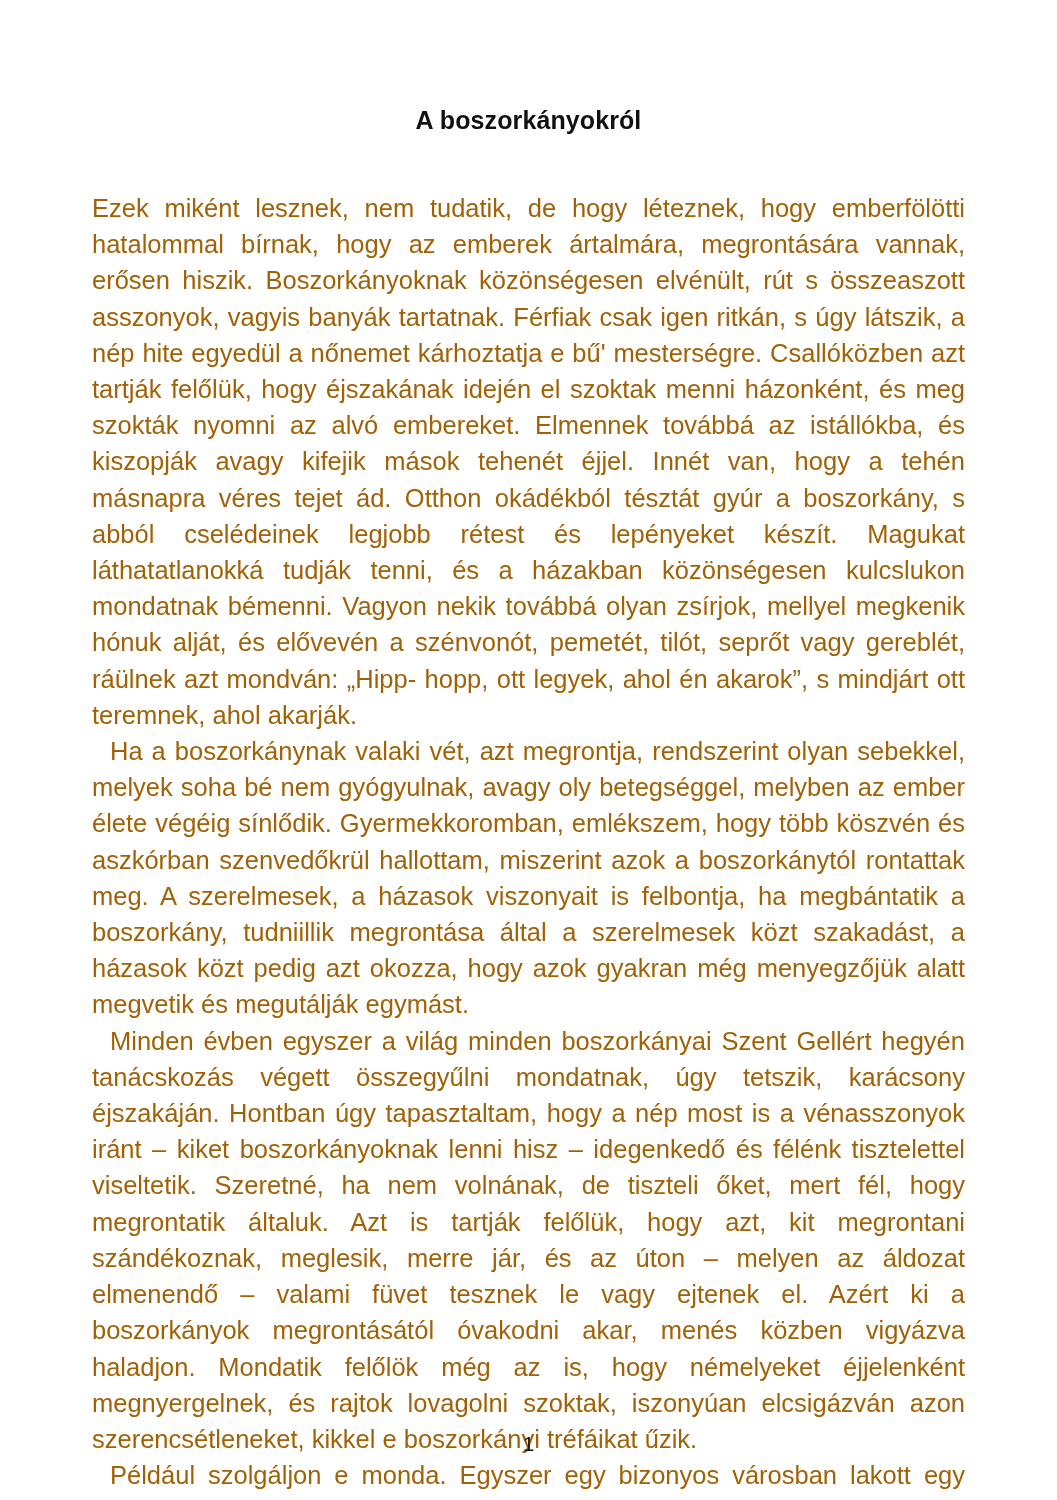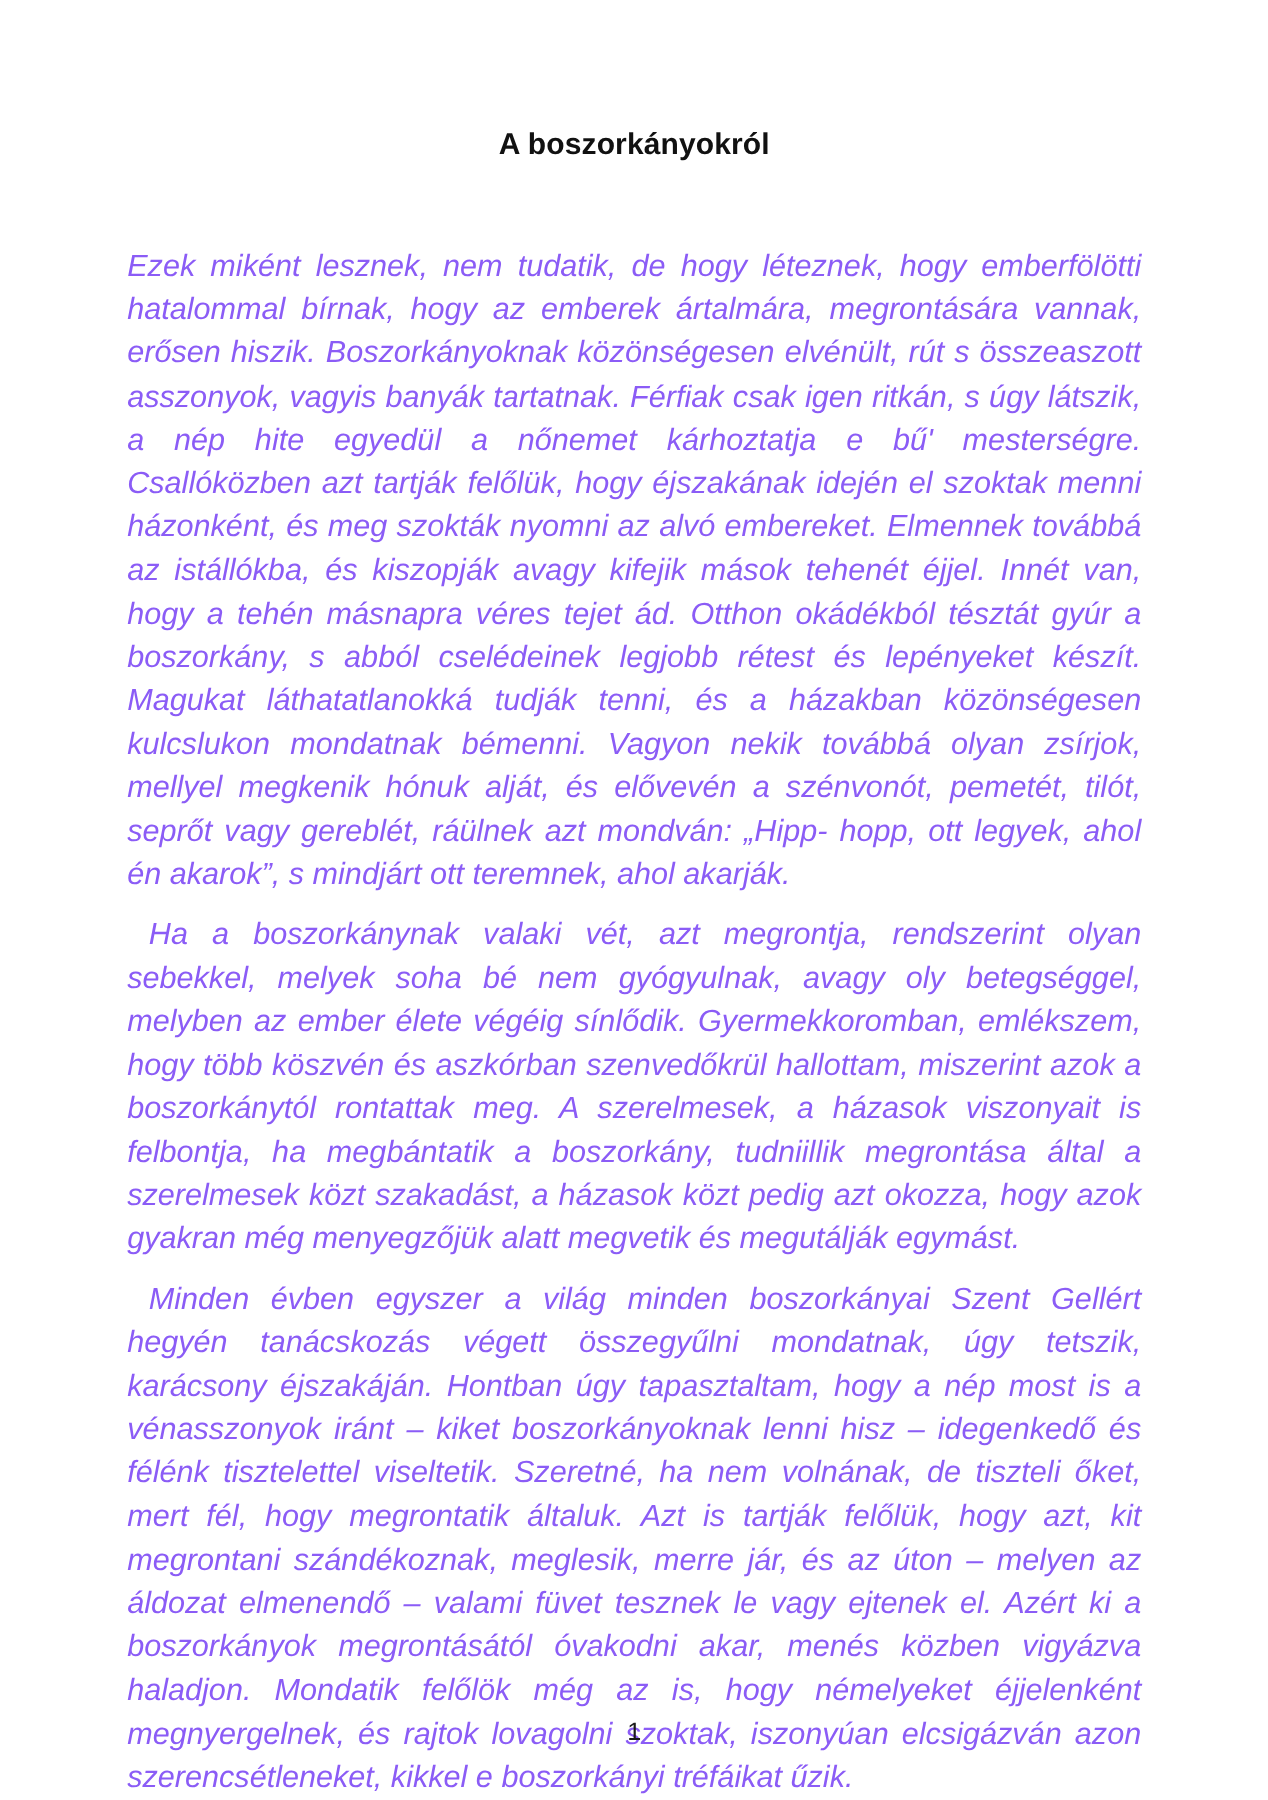--- a/index.html
+++ b/index.html
@@ -30,30 +30,29 @@
     color: #111111;
     line-height: 1.2;
   }
   .body-block {
     position: absolute;
     left: 92px;
     top: 190px;
     width: 873px;
   }
   .para {
-    margin: 14px;
+    margin: 0;
     font-size: 25.5px;
     line-height: 36.2px;
     text-align: justify;
     text-justify: inter-word;
-    color: #8b5cf6;
+    color: #a16207;
     hyphens: none;
     -webkit-hyphens: none;
     word-spacing: 0px;
-    font-style: italic;
   }
   .para + .para {
     text-indent: 18px;
   }
   .page-number {
     position: absolute;
     left: 0;
     right: 0;
     top: 1433px;
     text-align: center;

